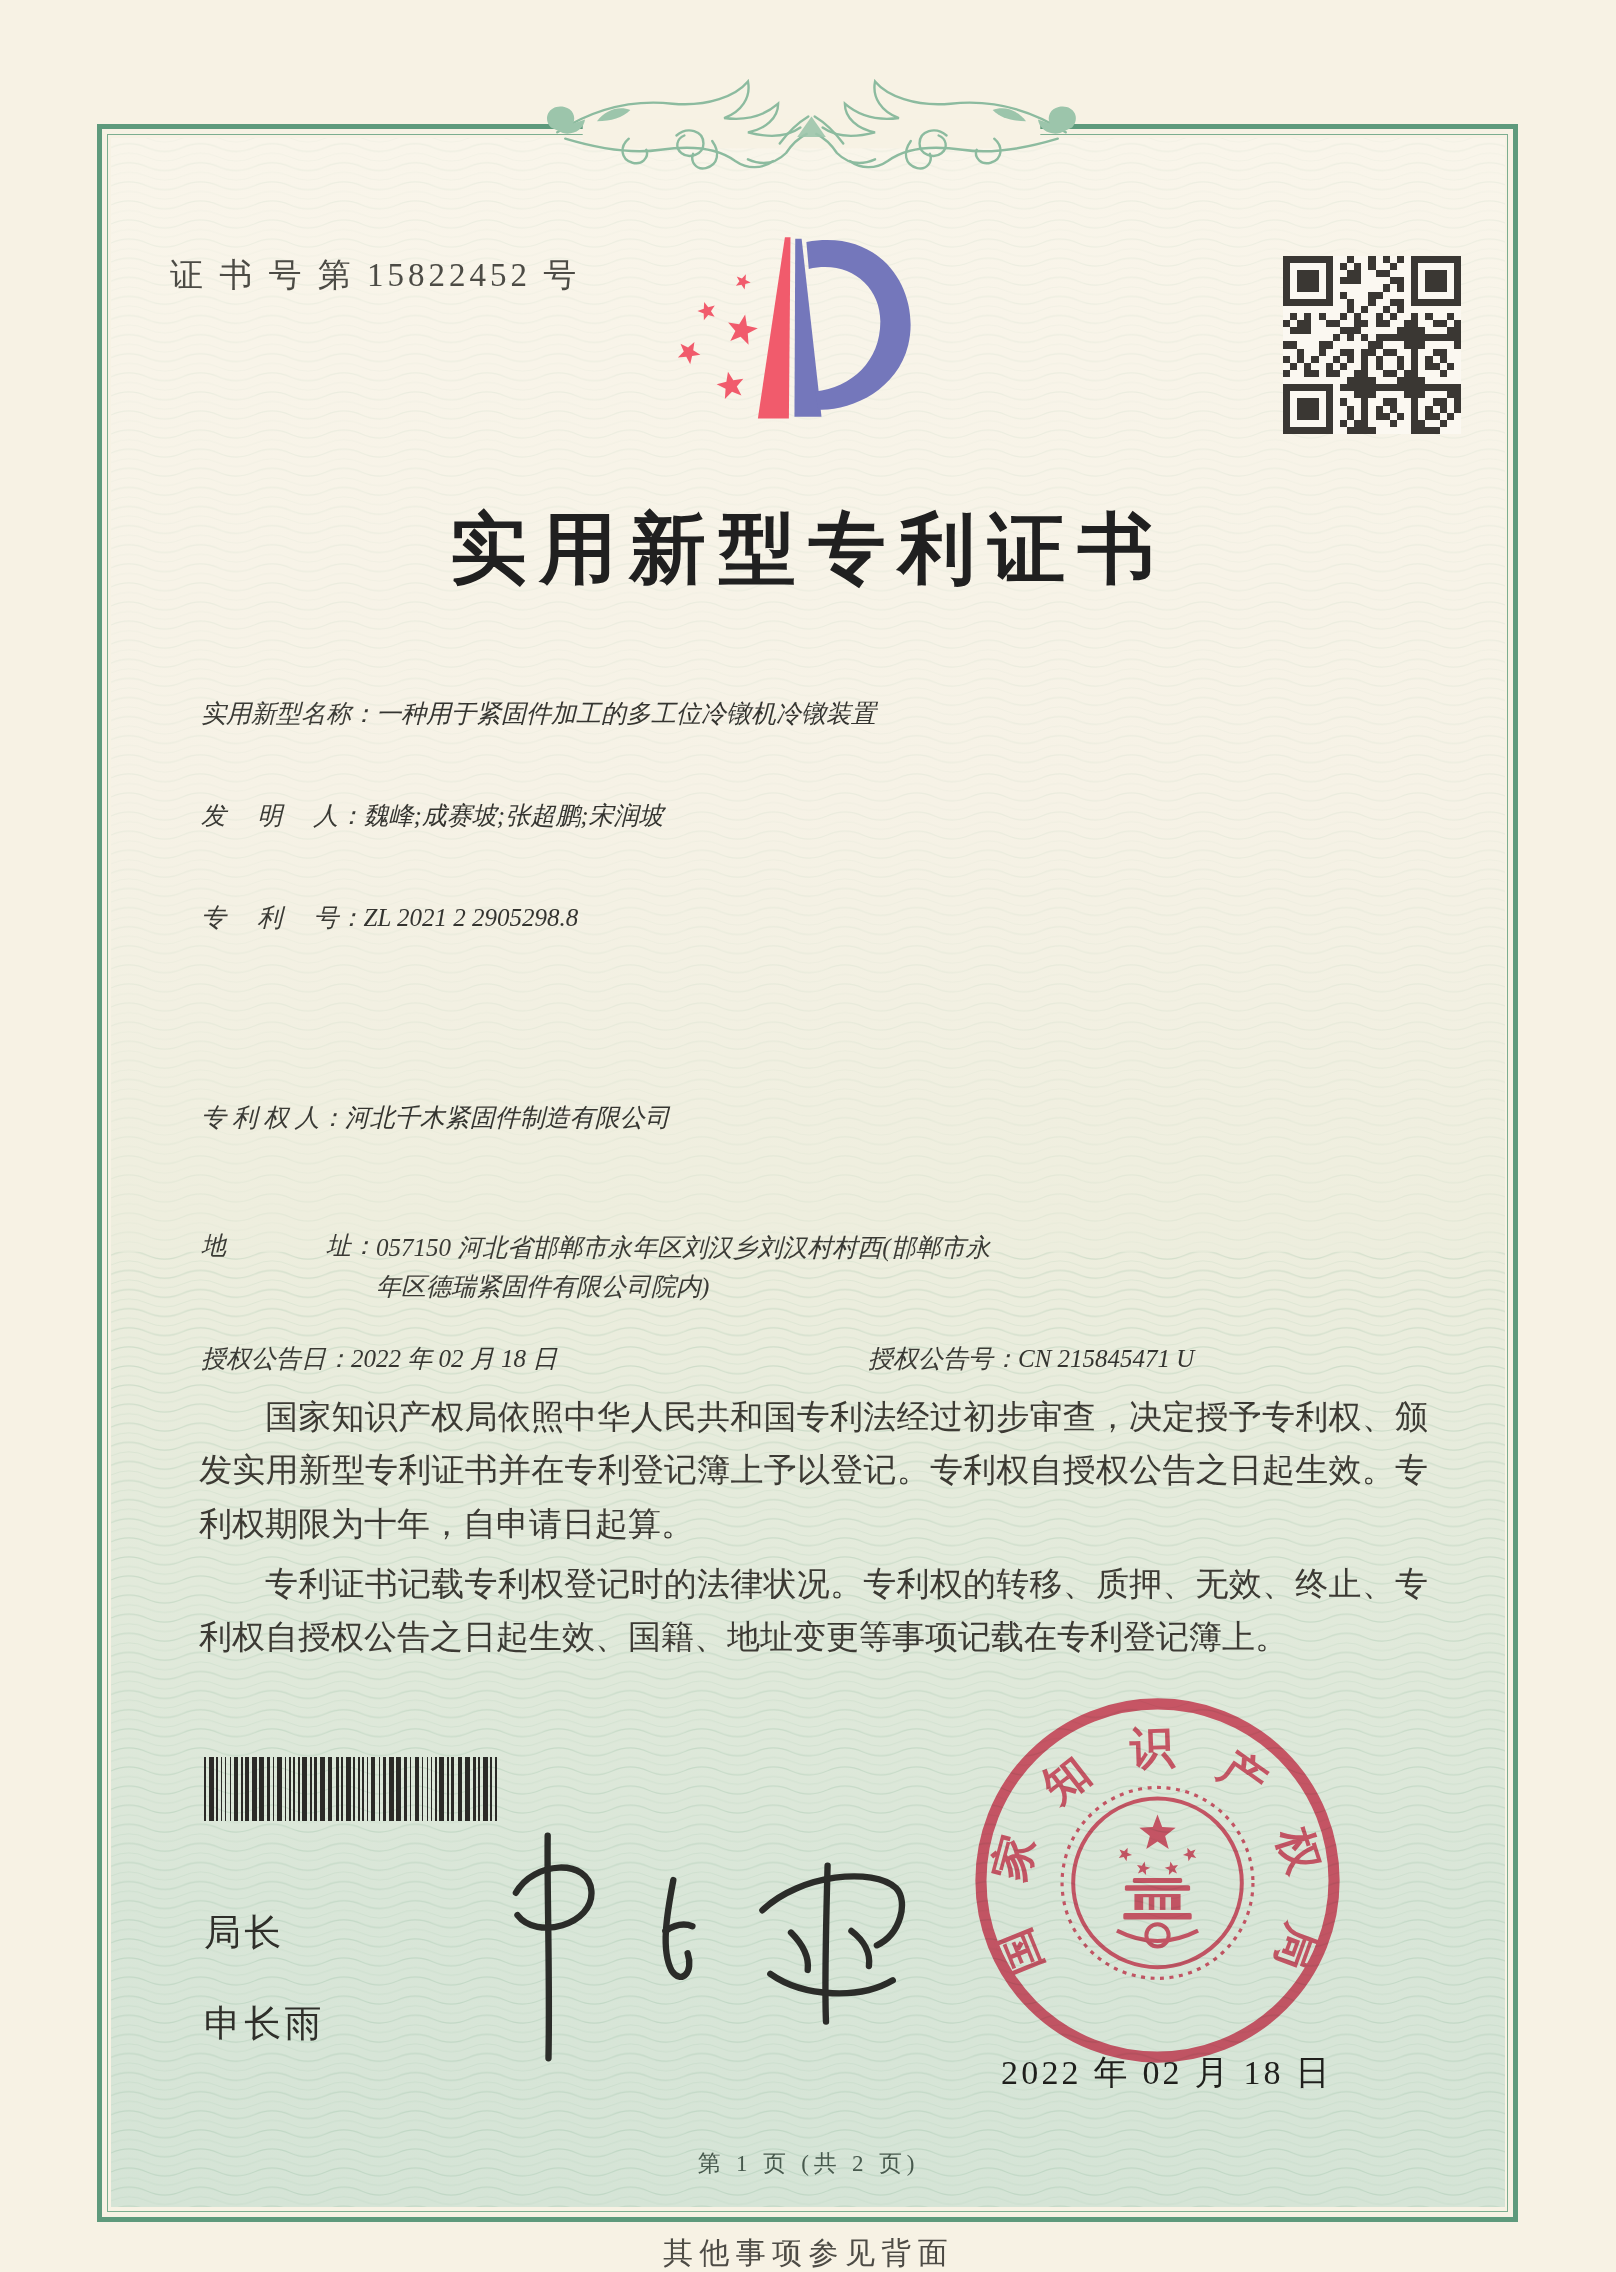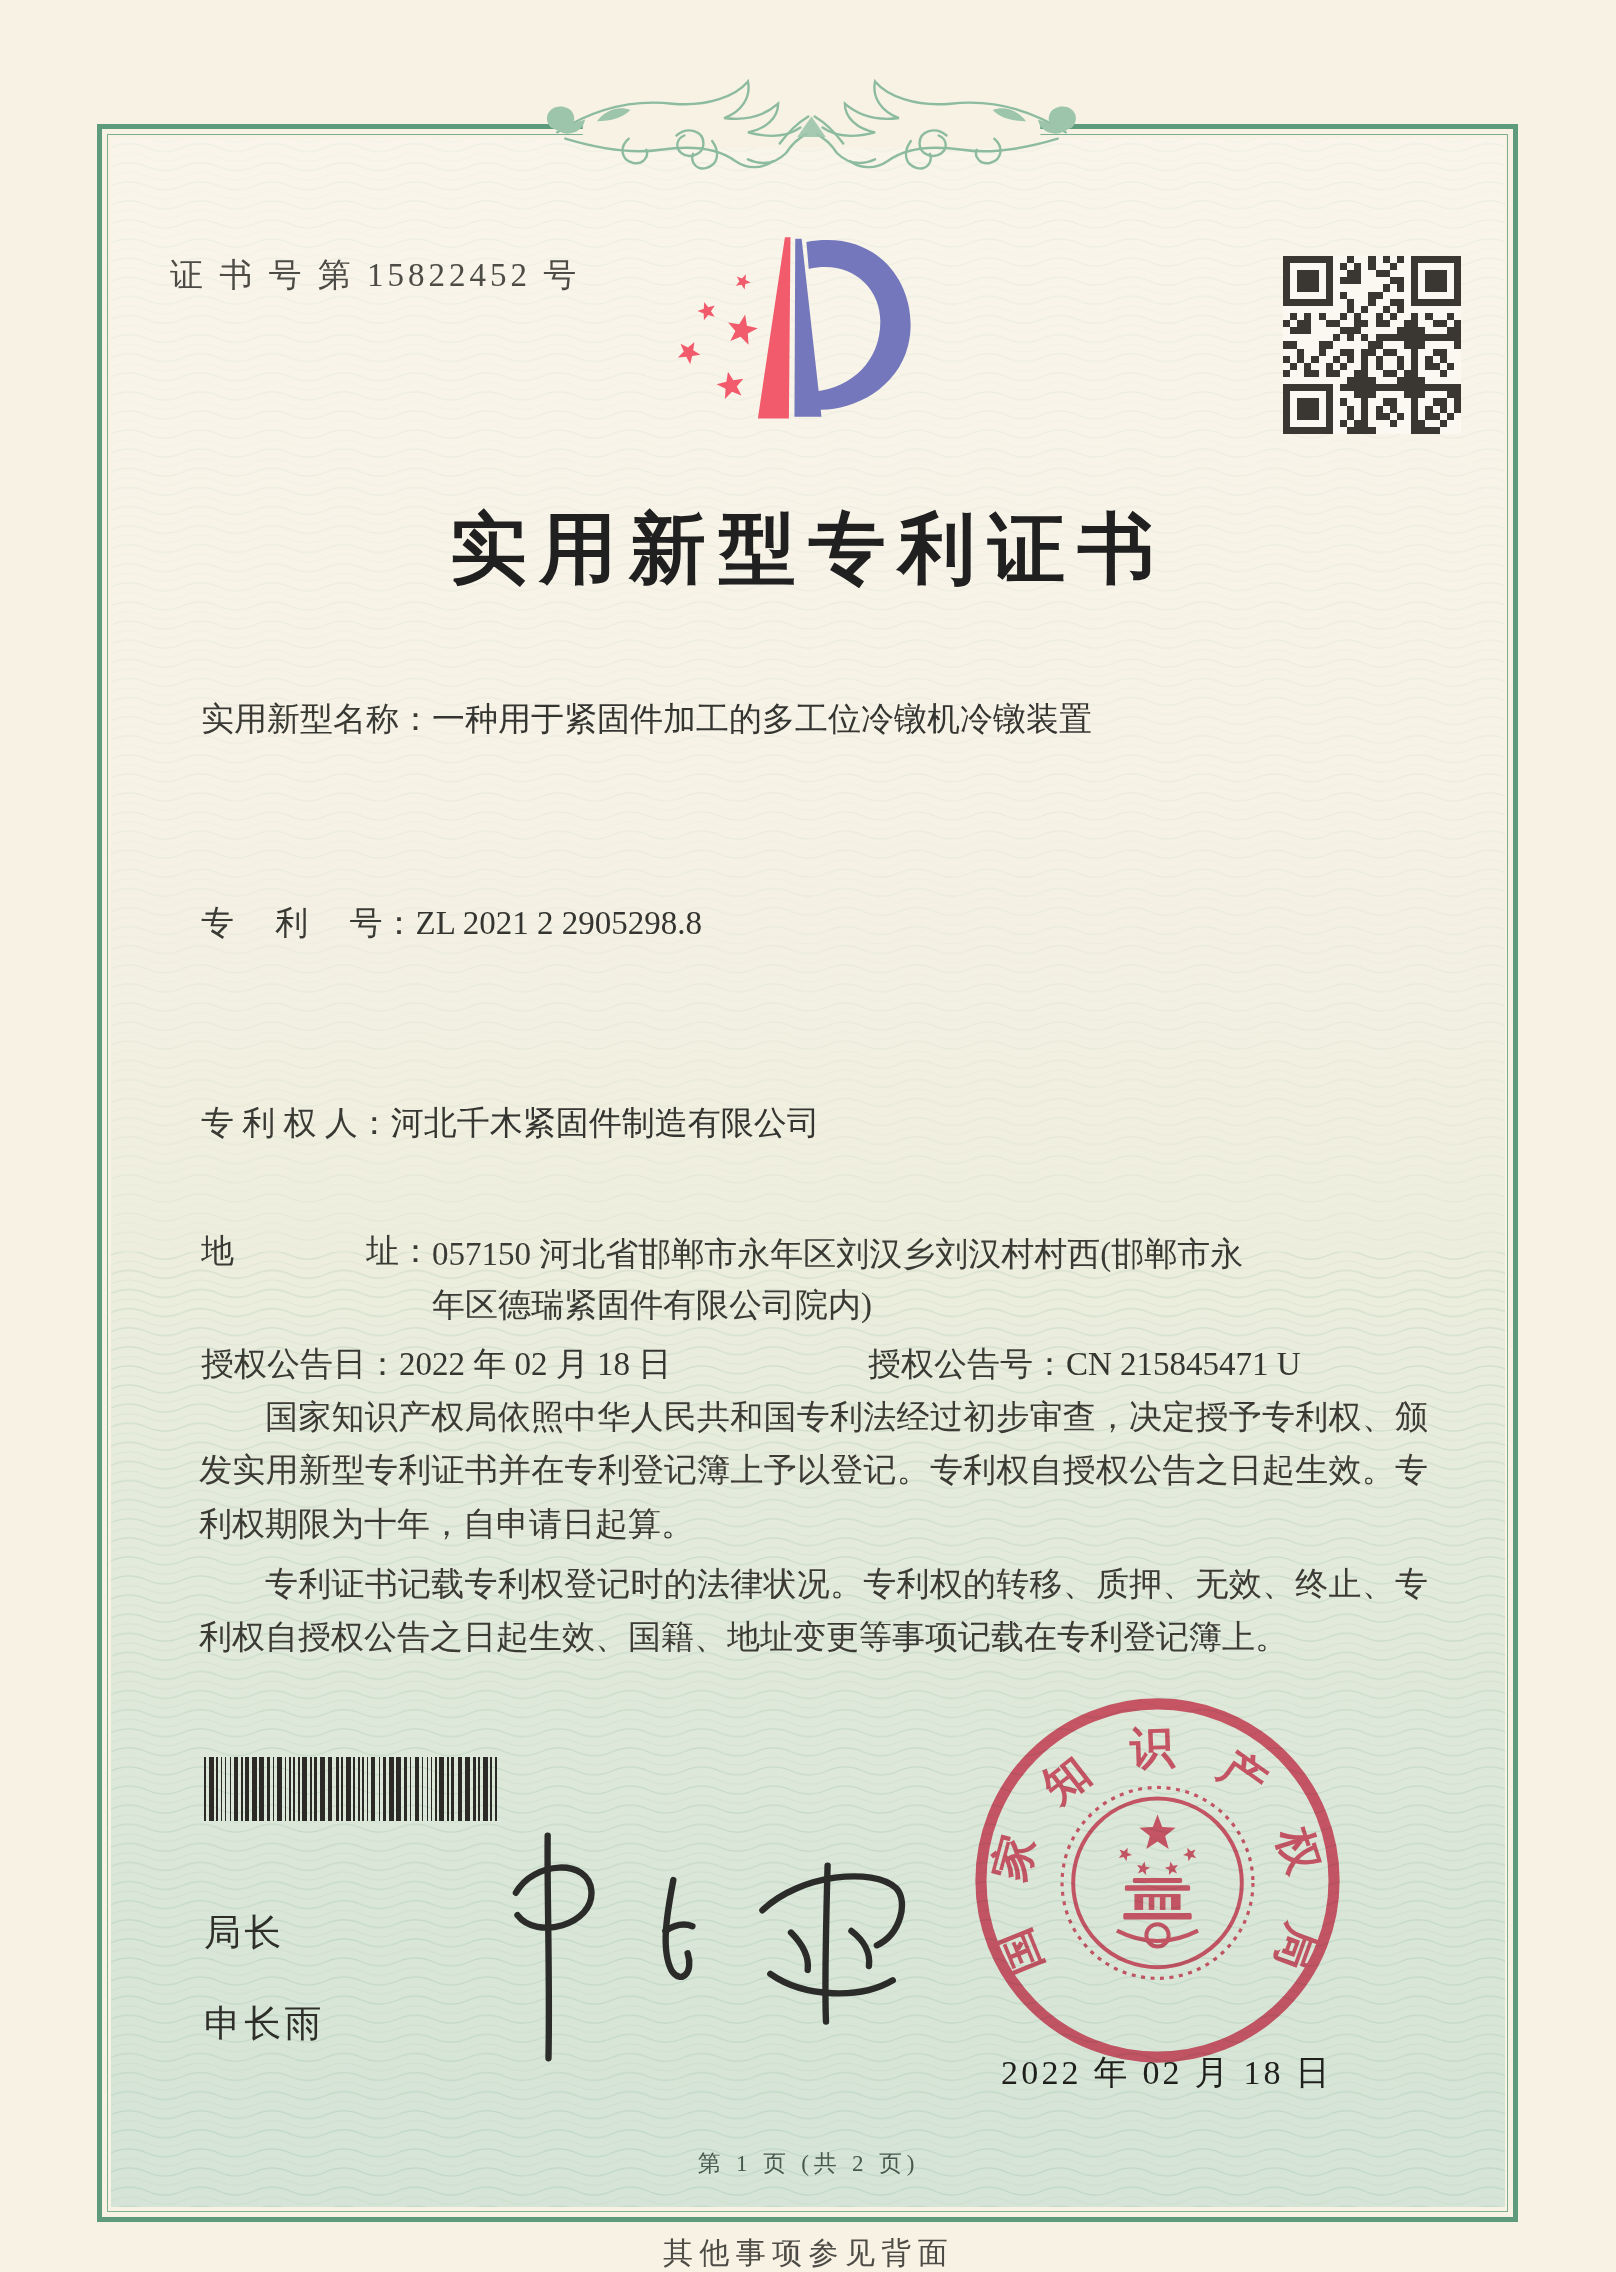--- a/index.html
+++ b/index.html
@@ -34,21 +34,21 @@
   .logo{position:absolute;left:637px;top:213px;width:334px;height:263px;}
   .qr{position:absolute;left:1283px;top:256px;width:178px;height:178px;}
   .title{
     position:absolute;left:0;top:498px;width:100%;
     text-align:center;font-size:77px;font-weight:600;
     letter-spacing:12.7px;color:#202020;
   }
   
   .row{
     position:absolute;left:201px;width:1232px;
-    font-size:33px;color:#3a3a35;white-space:nowrap;
+    font-size:25px;color:#3a3a35;white-space:nowrap;font-style:italic;
   }
   .row .lbl{color:#3a3a35;}
   .row .val{color:#343430;}
   .addr-val{display:inline-block;vertical-align:top;white-space:normal;width:947px;line-height:1.55;}
   .grant-right{position:absolute;left:667px;top:0;}
   
   .body-text{
     position:absolute;left:199px;top:1391px;width:1229px;
     font-size:33px;line-height:1.62;color:#3c3a34;
     text-align:justify;
@@ -358,20 +358,23 @@
         <rect x="21" y="24" width="1" height="1"></rect>
       </g>
   </svg>
 
   <div class="title">实用新型专利证书</div>
 
   <div class="row" style="top:697px">
     <span class="lbl">实用新型名称：</span><span class="val">一种用于紧固件加工的多工位冷镦机冷镦装置</span>
   </div>
 
+  <div class="row" style="top:799px">
+    <span class="lbl">发　 明　 人：</span><span class="val">魏峰;成赛坡;张超鹏;宋润坡</span>
+  </div>
 
   <div class="row" style="top:901px">
     <span class="lbl">专　 利　 号：</span><span class="val">ZL 2021 2 2905298.8</span>
   </div>
 
 
   <div class="row" style="top:1101px">
     <span class="lbl">专 利 权 人：</span><span class="val">河北千木紧固件制造有限公司</span>
   </div>
 

